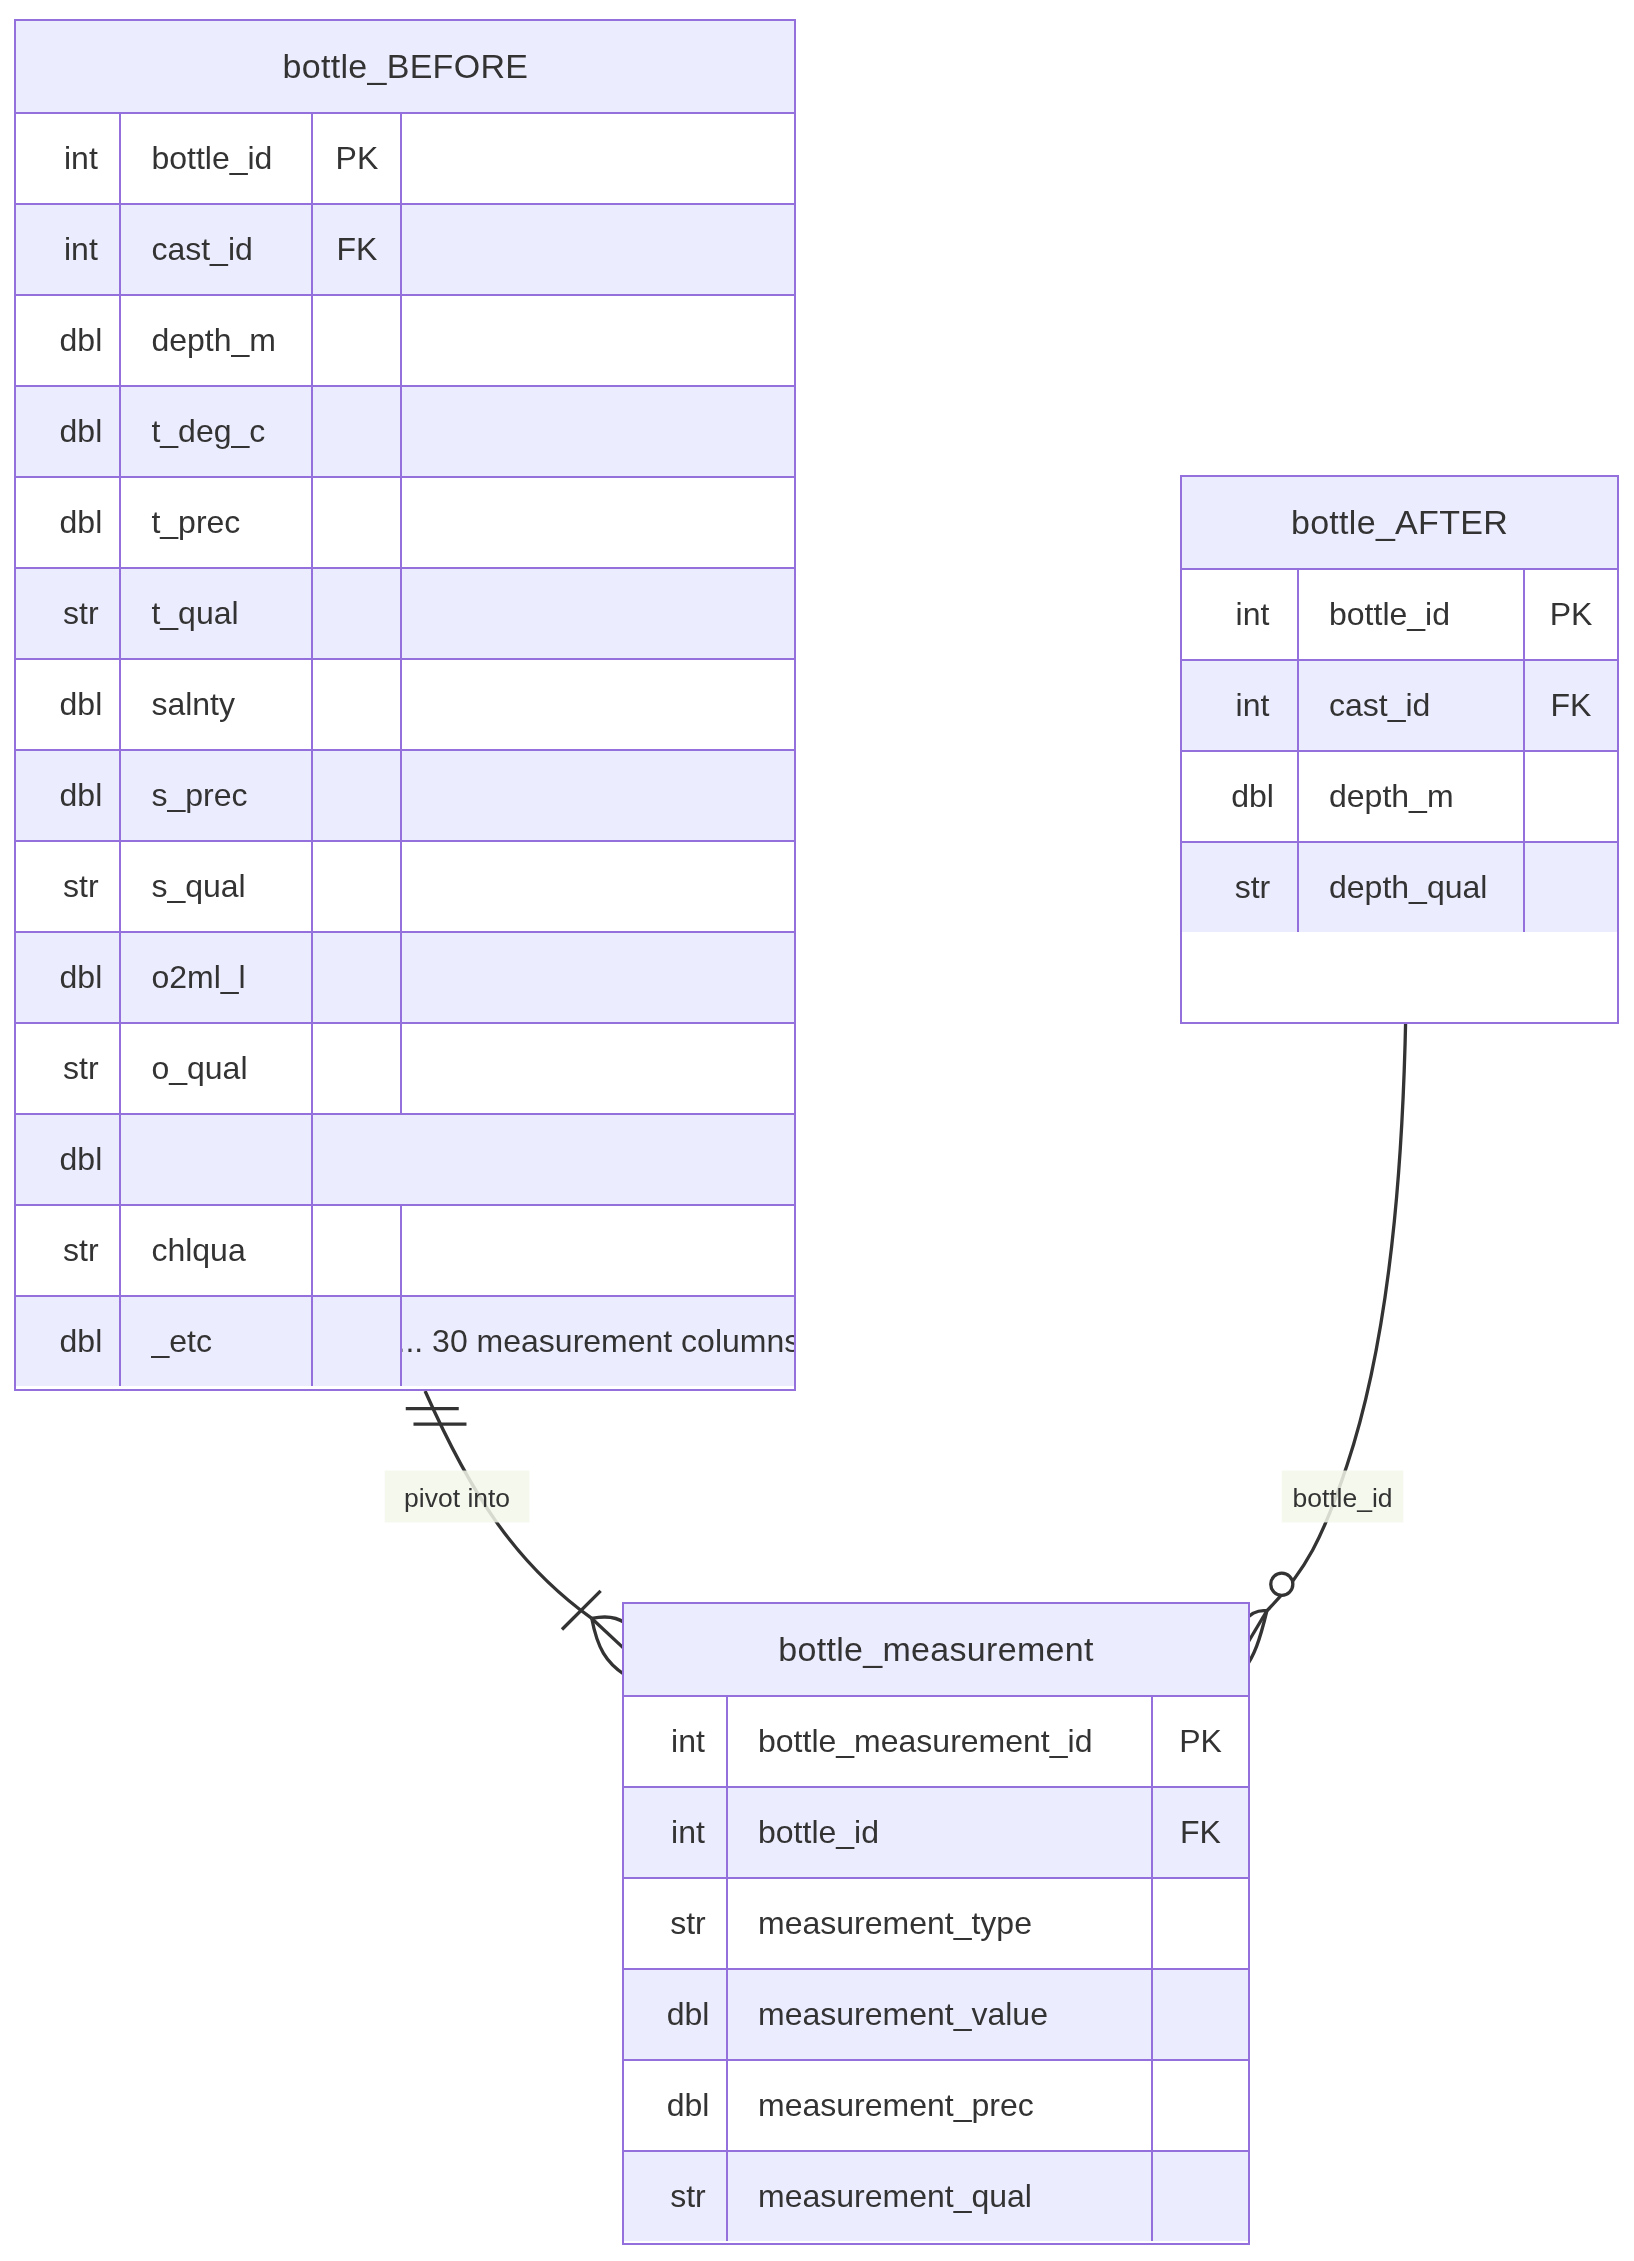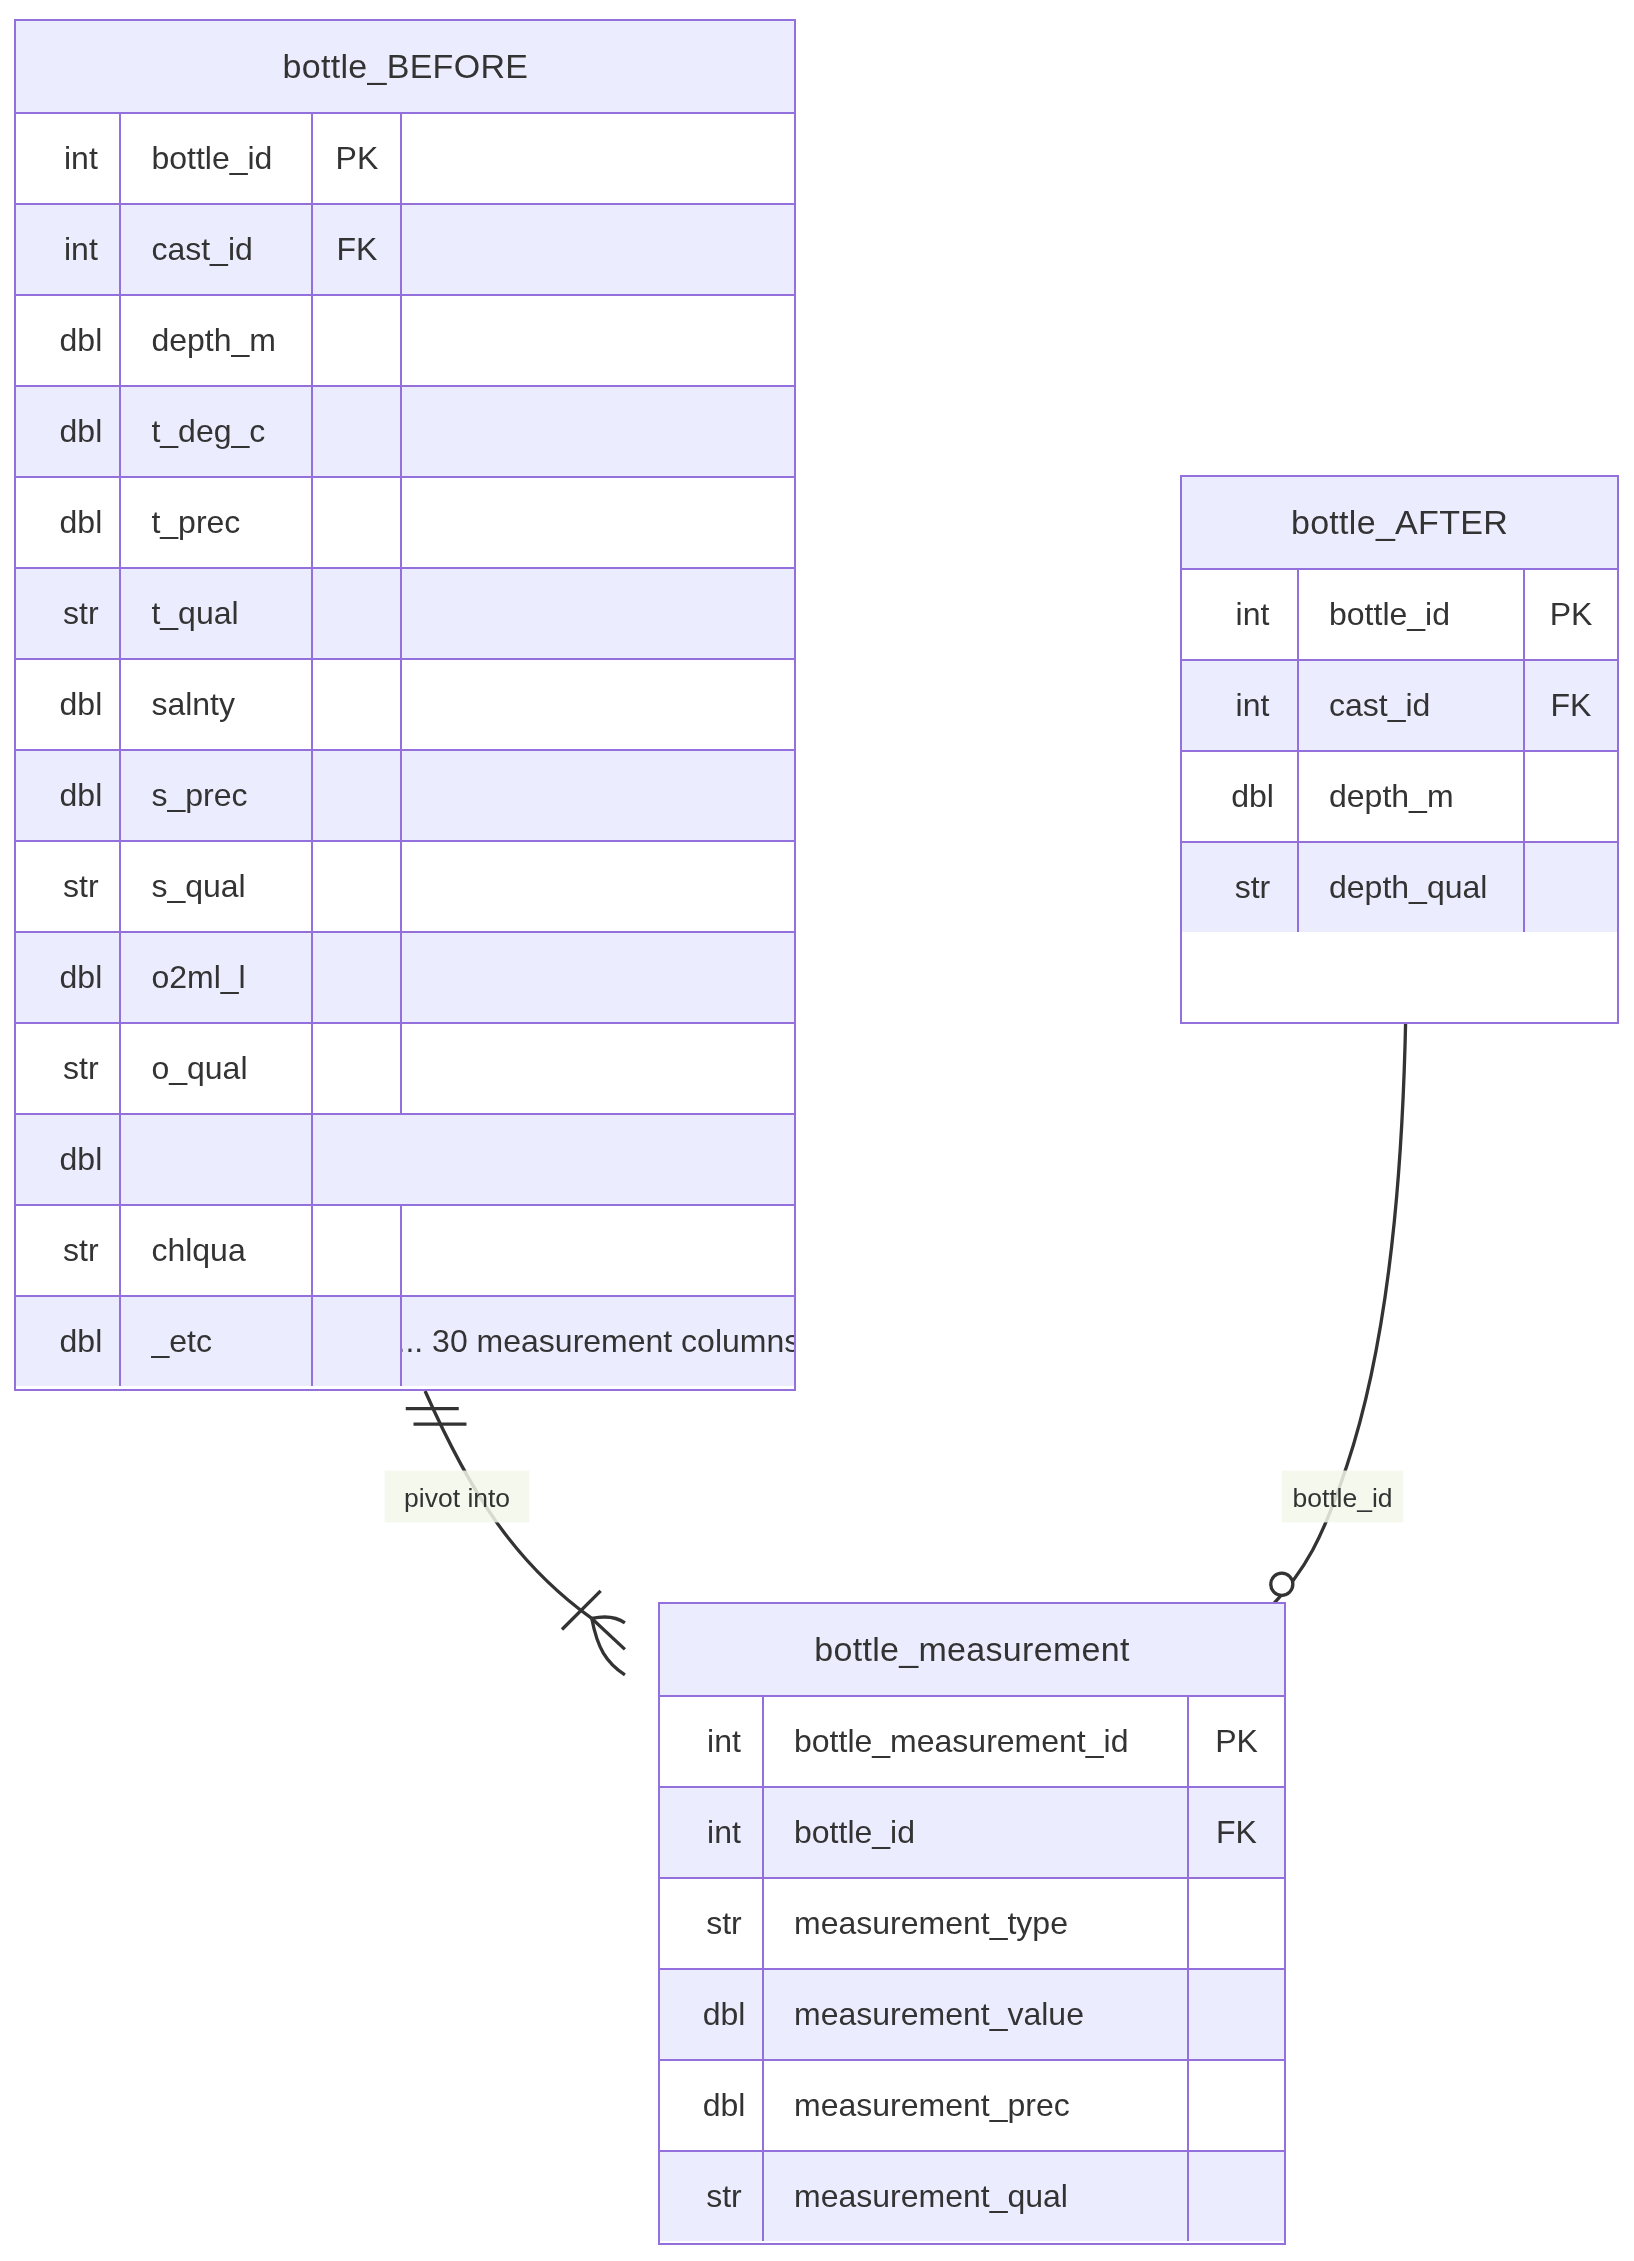--- a/index.html
+++ b/index.html
@@ -58,21 +58,21 @@
   }
   .cell:first-child{border-left:none;}
   .cell.type{justify-content:center;padding-left:26px;}
   .cell.name{justify-content:flex-start;padding-left:30px;padding-right:11px;}
   .cell.key{justify-content:center;}
   .cell.comment{justify-content:center;}
   .e-before{left:14.4px;top:19.3px;width:782px;height:1372px;}
   .e-before .attr-row{grid-template-columns:103px 192px 89px 1fr;}
   .e-after{left:1180px;top:475px;width:439px;height:549px;}
   .e-after .attr-row{grid-template-columns:115px 226px 1fr;}
-  .e-meas{left:622px;top:1602px;width:628px;height:643px;margin-left:36px;}
+  .e-meas{left:622px;top:1602px;width:628px;height:643px;}
   .e-meas .attr-row{grid-template-columns:102px 425px 1fr;}
   svg.overlay{
     position:absolute;
     left:0;top:0;
     width:1634px;height:2261px;
     pointer-events:none;
   }
   svg.overlay path, svg.overlay line{
     stroke:var(--line);
     stroke-width:6;

